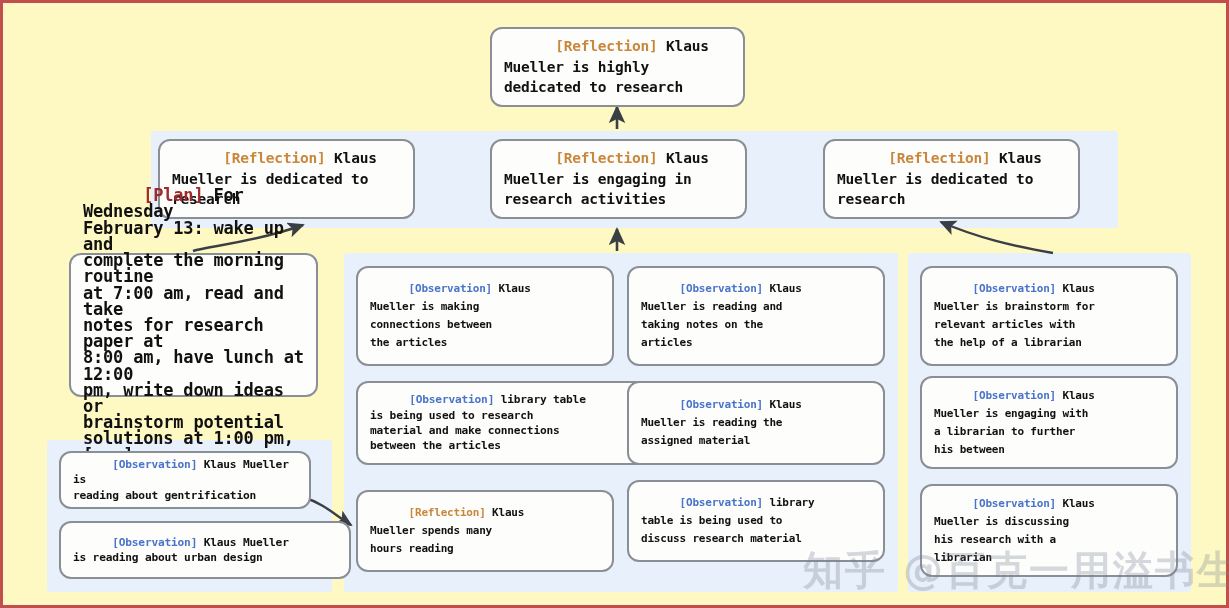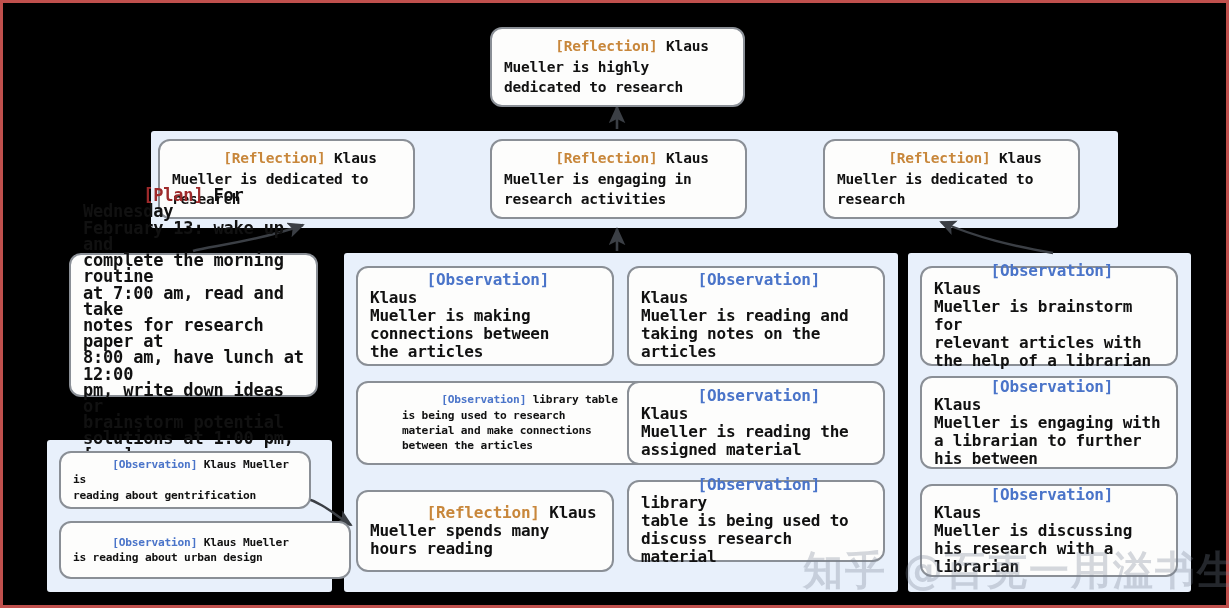--- a/index.html
+++ b/index.html
@@ -7,21 +7,21 @@
     width:1229px;height:608px;
     background:#ffffff;
     font-family:"DejaVu Sans Mono","Liberation Mono",monospace;
     overflow:hidden;
   }
   #canvas{
     position:relative;
     width:1229px;height:608px;
     box-sizing:border-box;
     border:3px solid #c0504d;
-    background:#000000;
+    background:#fef9c3;
   }
   
   .group{
     position:absolute;
     background:#e8f0fb;
     border-radius:3px;
   }
   
   .node{
     position:absolute;
@@ -35,21 +35,21 @@
     white-space:pre-wrap;
     display:flex;
     align-items:center;
   }
   .node .inner{padding:0 12px;width:100%;}
   .tag-reflection{color:#c8873b;font-weight:bold;}
   .tag-observation{color:#4a74c9;font-weight:bold;}
   .tag-plan{color:#9e2a2b;font-weight:bold;}
 
   .f15{font-size:14.5px;line-height:20.5px;}
-  .f13{font-size:16px;line-height:18px;}
+  .f13{font-size:11px;line-height:18px;}
   .f12{font-size:17px;line-height:16.2px;}
   .f11{font-size:11.2px;line-height:15.4px;}
 
   svg.arrows{
     position:absolute;left:0;top:0;width:1229px;height:608px;
     pointer-events:none;
   }
   .watermark{
     position:absolute;
     color:rgba(120,130,145,0.30);
@@ -152,21 +152,21 @@
 
   <div class="node f13" style="left:353px;top:263px;width:258px;height:100px;">
     <div class="inner">
       <span class="tag-observation">[Observation]</span><span> Klaus
 Mueller is making
 connections between
 the articles</span>
     </div>
   </div>
 
-  <div class="node f11" style="left:353px;top:378px;width:302px;height:84px;padding-left:32px;">
+  <div class="node f11" style="left:353px;top:378px;width:302px;height:84px;">
     <div class="inner">
       <span class="tag-observation">[Observation]</span><span> library table
 is being used to research
 material and make connections
 between the articles</span>
     </div>
   </div>
 
   <div class="node f13" style="left:353px;top:487px;width:258px;height:82px;">
     <div class="inner">

